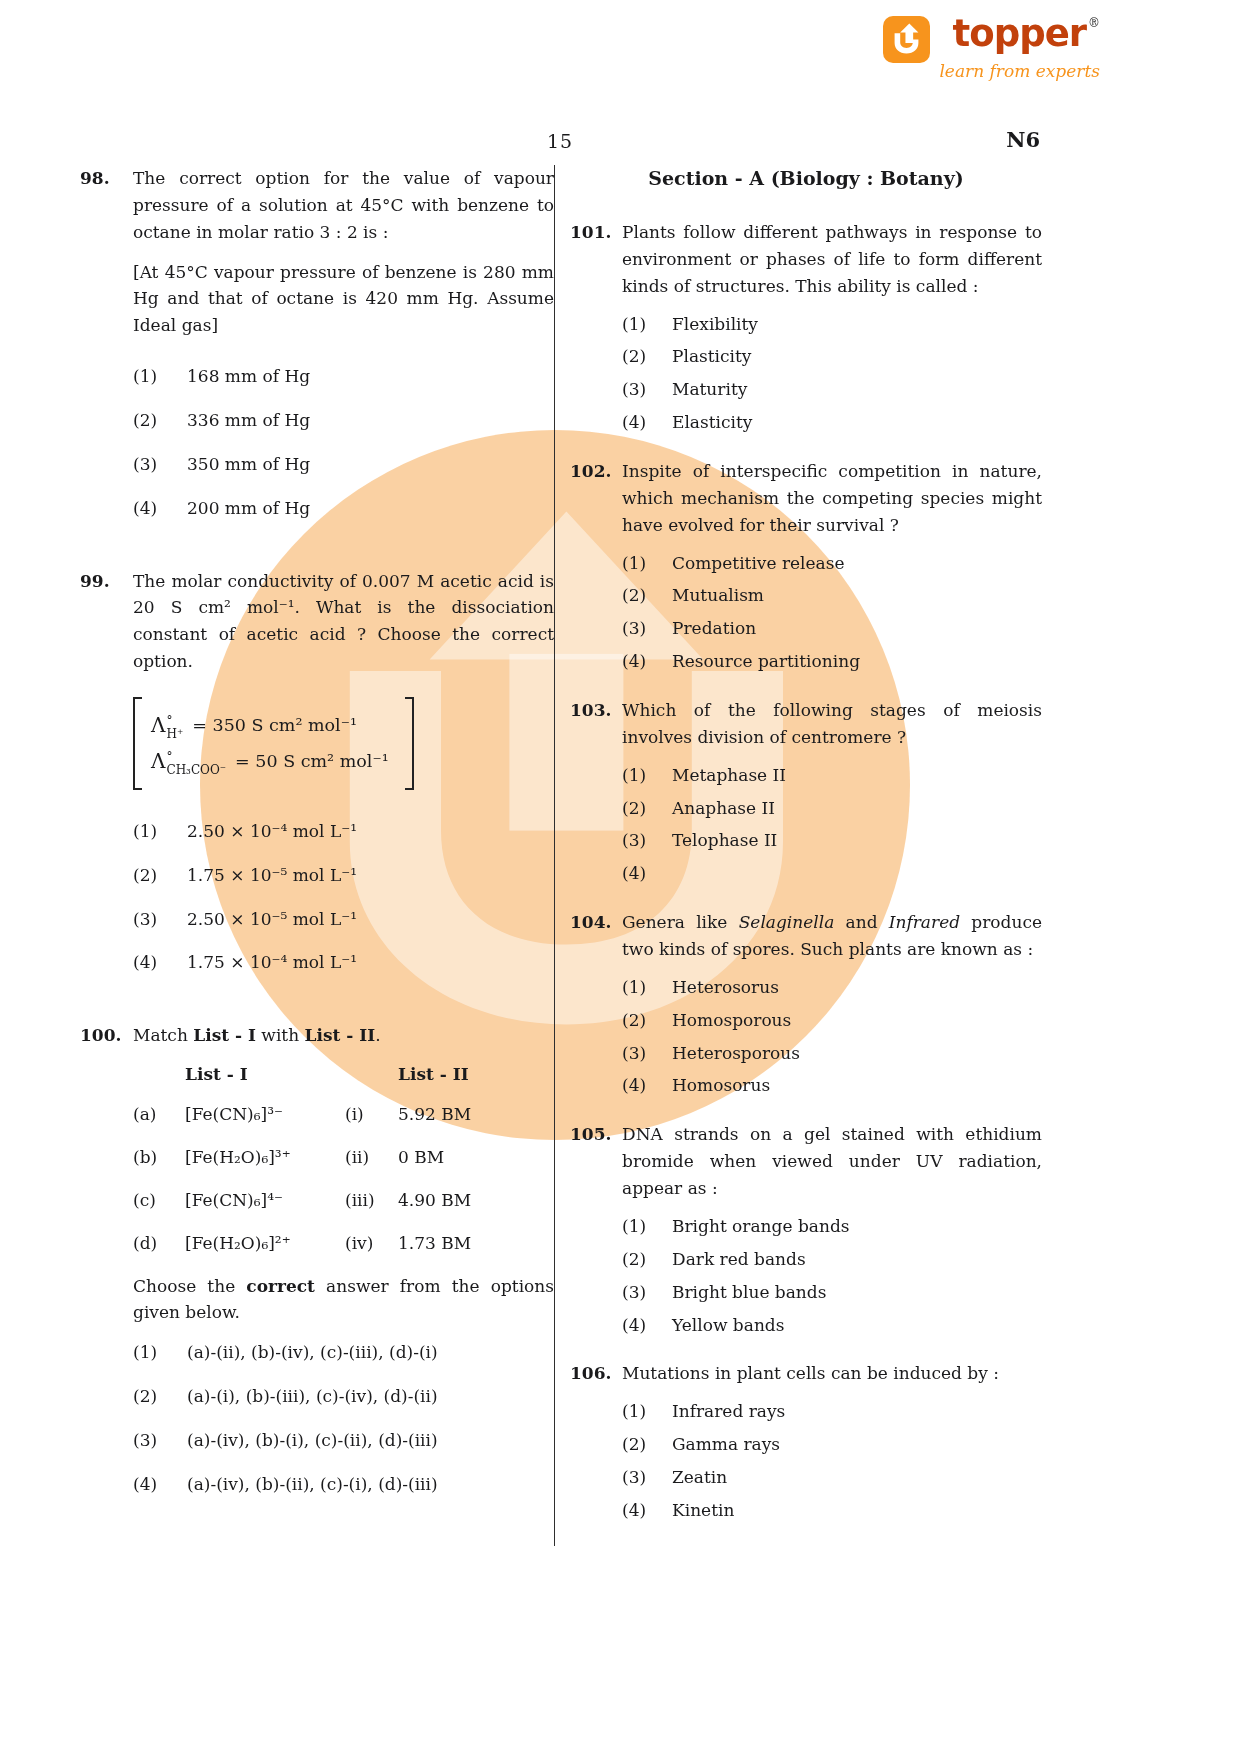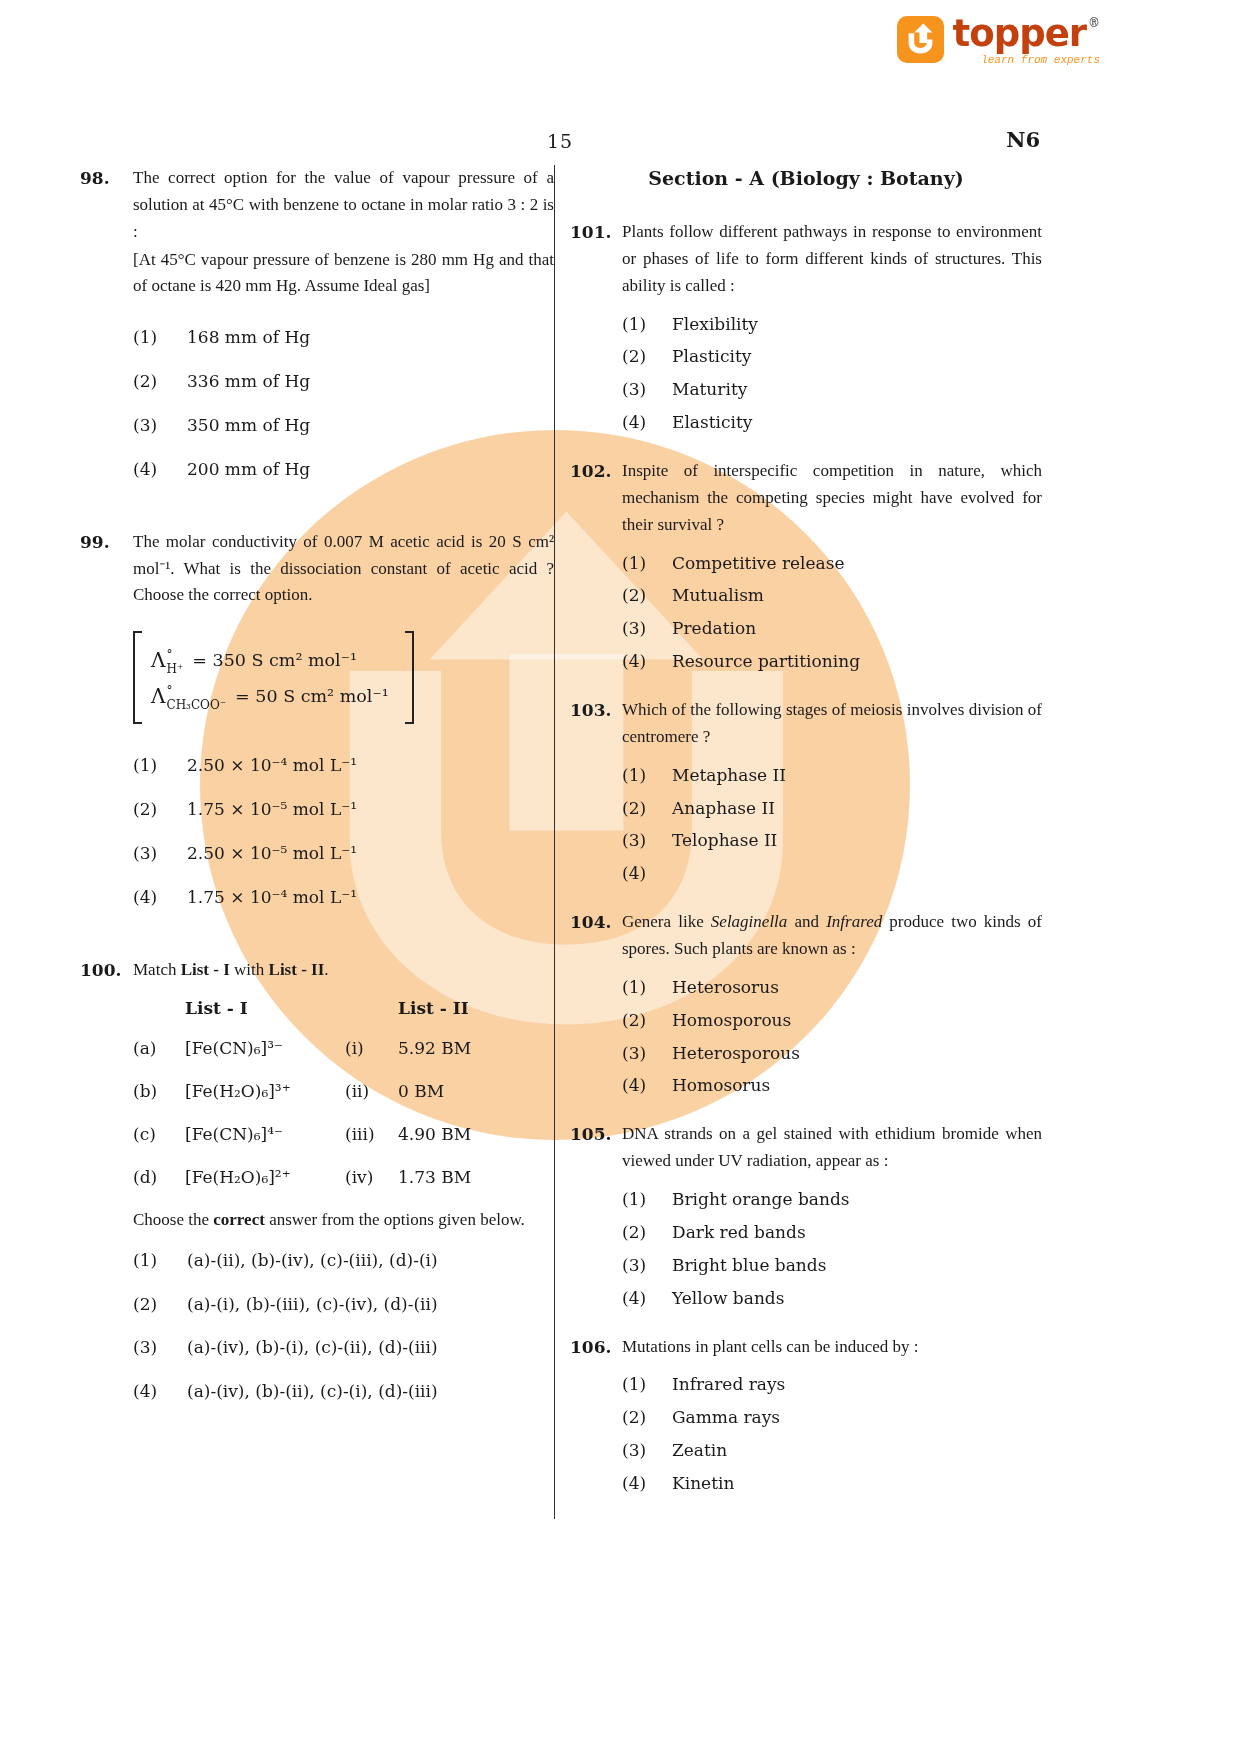--- a/index.html
+++ b/index.html
@@ -11,43 +11,43 @@
   .watermark-circle{position:absolute;inset:0;border-radius:50%;background:rgba(245,167,79,0.52);}
   .watermark-glyph{position:absolute;inset:70px;}
 
   
   .brand{position:absolute;top:16px;right:140px;display:flex;align-items:flex-start;gap:9px;z-index:2;}
   .brand-icon{width:47px;height:47px;border-radius:10px;background:#f7941d;display:flex;align-items:center;justify-content:center;}
   .brand-text-wrap{display:flex;flex-direction:column;align-items:flex-end;}
   .brand-name-row{display:flex;align-items:flex-start;}
   .brand-name{font-family:"DejaVu Sans","Liberation Sans",sans-serif;font-weight:bold;font-size:37px;line-height:0.95;color:#c2410c;letter-spacing:-1px;}
   .brand-reg{font-size:12px;color:#333;margin-left:2px;}
-  .brand-tagline{font-size:11px;font-style:italic;color:#f7941d;margin-top:3px;font-family:Liberation Mono, monospace;}
+  .brand-tagline{font-size:17px;font-style:italic;color:#f7941d;margin-top:10px;}
 
   
   .page-head{position:absolute;top:130px;left:80px;width:960px;z-index:1;}
   .page-num{text-align:center;font-size:19px;letter-spacing:1px;}
   .paper-code{position:absolute;right:0;top:-3px;font-weight:bold;font-size:21px;}
 
   
   .columns{position:absolute;top:165px;left:80px;width:962px;display:flex;align-items:stretch;z-index:1;}
   .col-left{width:474px;}
   .divider{width:1px;background:#2e2e2e;min-height:1320px;}
   .col-right{flex:1;padding-left:15px;}
   .section-title{font-size:19px;font-weight:bold;text-align:center;margin:2px 0 30px 0;}
 
   
   .question{display:flex;}
   .col-left .question{margin-bottom:46px;}
   .col-right .question{margin-bottom:22px;}
   .qnum{flex:0 0 53px;font-weight:bold;font-size:17px;line-height:1.58;}
   .col-right .qnum{flex:0 0 52px;}
   .qbody{flex:1;min-width:0;}
-  .qtext{font-size:17px;line-height:1.58;text-align:justify;font-family:Liberation Serif, serif;}
-  .qnote{margin-top:1px;}
+  .qtext{font-size:17px;line-height:1.58;text-align:justify;}
+  .qnote{margin-top:13px;}
 
   
   .options{margin-top:24px;}
   .col-right .options{margin-top:11px;}
   .options-tight{margin-top:13px;}
   .option{display:flex;font-size:17px;line-height:1.58;}
   .col-left .option{margin-bottom:17px;}
   .col-right .option{margin-bottom:6px;}
   .option:last-child{margin-bottom:0;}
   .opt-label{flex:0 0 54px;}

